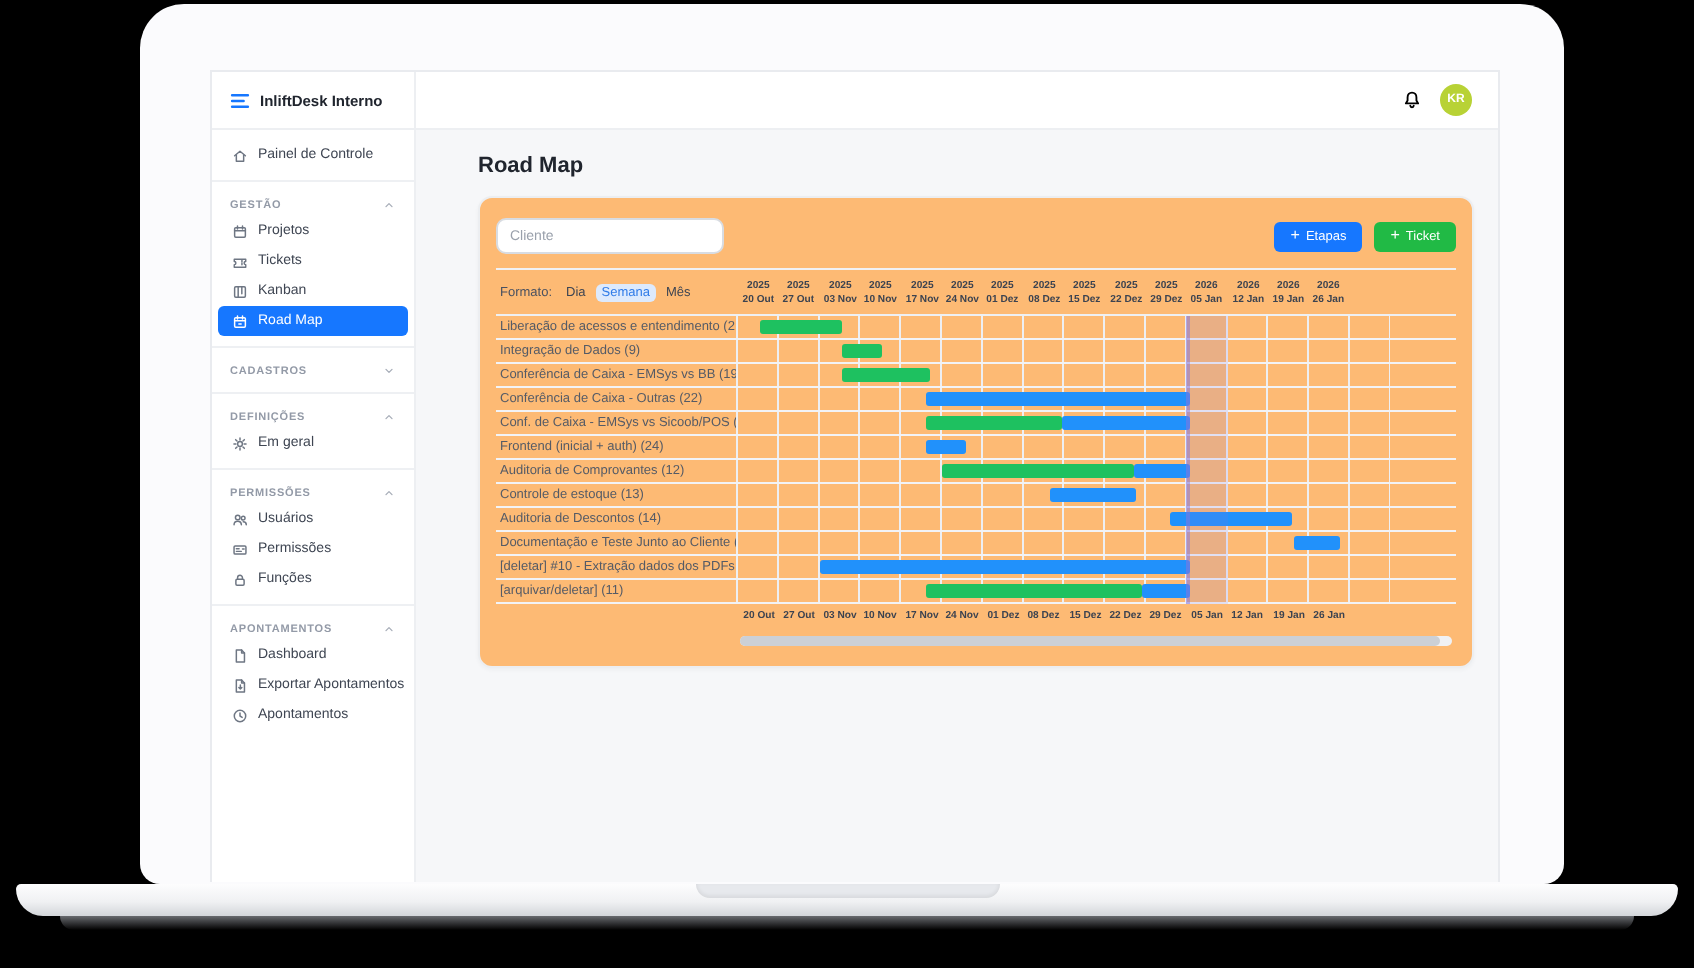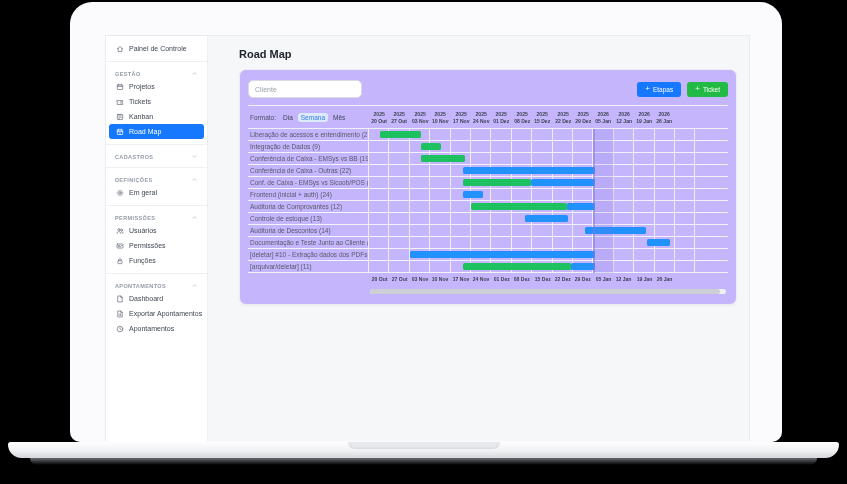--- a/index.html
+++ b/index.html
@@ -26,21 +26,21 @@
   .side-item .ic{display:flex;align-items:center;color:#6e7683;}
   .side-item.selected{background:#1677ff;color:#fff;}
   .side-item.selected .ic{color:#fff;}
   .side-div{height:1px;background:#eef0f3;margin:5px 0;}
   .side-head{display:flex;align-items:center;justify-content:space-between;padding:3px 9px 2px 9px;font-size:5.5px;font-weight:bold;letter-spacing:.4px;color:#939aa7;cursor:pointer;}
   .side-head .ic{color:#a7adb8;display:flex;}
 
   .content{flex:1;background:#f6f7f9;box-sizing:border-box;padding:12px 0 0 31px;min-width:0;}
   .page-title{font-size:11px;font-weight:bold;color:#20252e;margin:0 0 9px 0;}
 
-  .card{width:498px;background:#c4b5fd;border:1px solid #eceef1;border-radius:7px;box-sizing:border-box;padding:8px;box-shadow:0 1px 2px rgba(30,40,60,.04);}
+  .card{width:498px;background:#fdba74;border:1px solid #eceef1;border-radius:7px;box-sizing:border-box;padding:8px;box-shadow:0 1px 2px rgba(30,40,60,.04);}
   .card-top{display:flex;align-items:center;height:22px;margin-bottom:5px;}
   .client-input{width:114px;height:18px;box-sizing:border-box;border:1px solid #d8dce2;border-radius:5px;font-size:7px;padding:0 6px;color:#333;outline:none;font-family:"Liberation Sans",sans-serif;}
   .client-input::placeholder{color:#9aa1ac;}
   .card-actions{margin-left:auto;display:flex;gap:6px;}
   .btn{height:15px;border:none;border-radius:3px;color:#fff;font-size:6.5px;display:flex;align-items:center;gap:3px;padding:0 8px;cursor:pointer;font-family:"Liberation Sans",sans-serif;}
   .btn .plus{font-size:8px;line-height:1;}
 
   
   .g-header{display:flex;border-top:1px solid #f0f1f4;border-bottom:1px solid #eef0f3;height:22px;}
   .g-format{width:120px;min-width:120px;display:flex;align-items:center;gap:4px;font-size:6.5px;color:#4a5160;padding-left:2px;box-sizing:border-box;}
@@ -64,20 +64,39 @@
   svg{display:block;}
 </style>
 </head>
 <body>
 
 <div class="stage">
   <div class="laptop-screen">
 
     <div class="app">
 
+      <div class="topbar">
+        <div class="brand-area">
+          <span class="ic">
+              <svg width="10" height="9" viewBox="0 0 14 12" stroke="#1677ff" stroke-width="1.8" stroke-linecap="round">
+                <path d="M1.5 2h11M1.5 6h8M1.5 10h11"></path>
+              </svg>
+            </span>
+          <span class="brand">InliftDesk Interno</span>
+        </div>
+        <div class="topbar-right">
+          <span class="ic">
+              <svg width="10" height="10" viewBox="0 0 14 14" fill="none" stroke="currentColor" stroke-width="1.3" stroke-linecap="round" stroke-linejoin="round">
+                <path d="M7 1.8c-1.9 0-3.1 1.5-3.1 3.4v2.1L2.7 9.4h8.6l-1.2-2.1V5.2C10.1 3.3 8.9 1.8 7 1.8z"></path>
+                <path d="M5.8 11c.2.7.6 1.1 1.2 1.1s1-.4 1.2-1.1"></path>
+              </svg>
+            </span>
+          <div class="avatar" id="avatar" style="background: rgb(184, 210, 53);">KR</div>
+        </div>
+      </div>
 
       <div class="app-body">
         <div class="sidebar" id="sidebar">
             <div class="side-item">
               <span class="ic">
                 <svg width="8" height="8" viewBox="0 0 14 14" fill="none" stroke="currentColor" stroke-width="1.3" stroke-linecap="round" stroke-linejoin="round">
                   <path d="M2.3 6.8 7 2.8l4.7 4"></path>
                   <path d="M3.8 6.2v5.3h6.4V6.2"></path>
                 </svg>
               </span>

